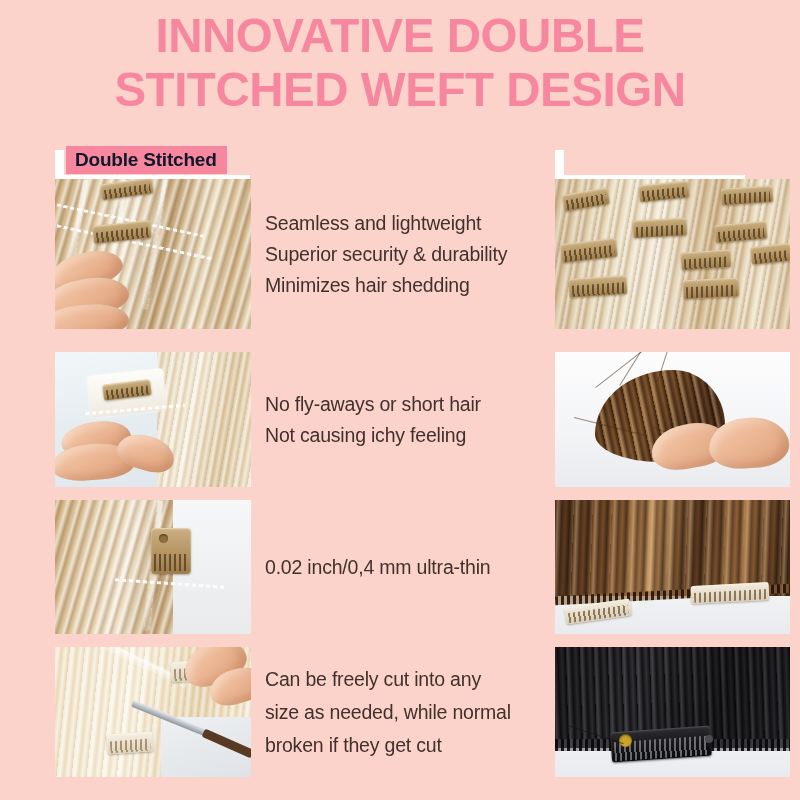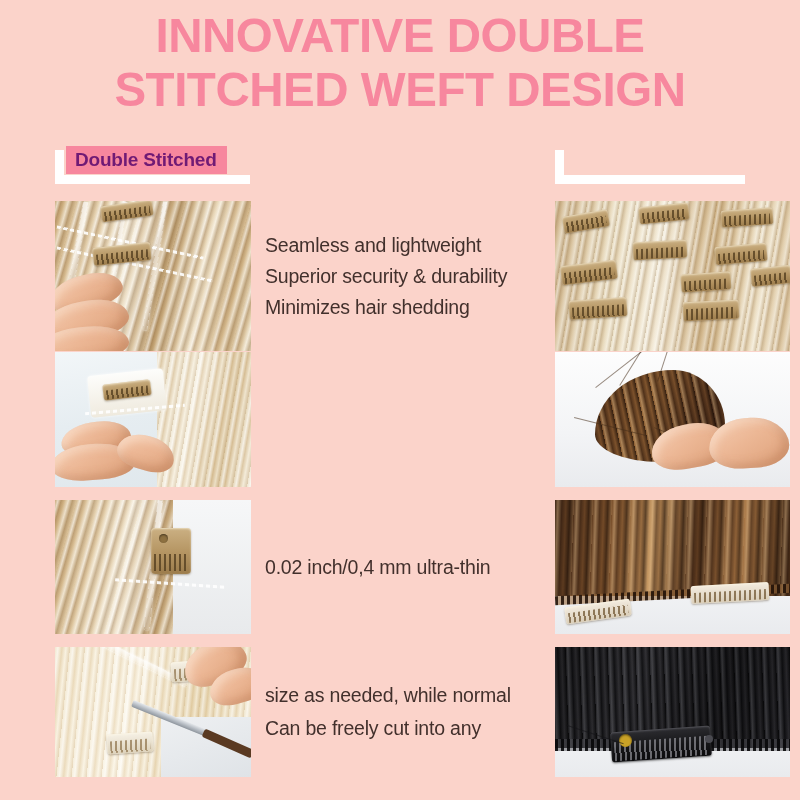--- a/index.html
+++ b/index.html
@@ -62,36 +62,36 @@
     width: 100%;
     height: 9px;
     background: #ffffff;
   }
   .col-header .badge {
     position: absolute;
     left: 11px;
     top: 0px;
     height: 28px;
     background: #f7879e;
-    color: #701a75;
+    color: #0f172a;
     font-weight: 700;
     font-size: 19px;
     line-height: 28px;
     padding: 0 10px 0 9px;
     white-space: nowrap;
     font-family: "Liberation Sans", sans-serif;
     letter-spacing: -0.2px;
   }
 
   #header-left  { left: 55px;  top: 146px; width: 195px; }
   #header-right { left: 555px; top: 146px; width: 190px; }
 
   
   .row { position: absolute; left: 0; width: 800px; }
-  #row-1 { top: 201px; height: 150px; padding-left: 16px; }
+  #row-1 { top: 179px; height: 150px; padding-left: 16px; }
   #row-2 { top: 352px; height: 135px; }
   #row-3 { top: 500px; height: 134px; }
   #row-4 { top: 647px; height: 130px; }
 
   .photo {
     position: absolute;
     overflow: hidden;
     background: #efe7dd;
   }
   .photo-left  { left: 55px;  width: 196px; height: 100%; }
@@ -338,20 +338,24 @@
       <div class="weft-seam" style="left:34px;top:20px;width:76px;height:42px;border-radius:4px;transform:rotate(-6deg);background:linear-gradient(180deg,#fdfdfb,#efeade);"></div>
       <div class="clip" style="left:48px;top:30px;width:48px;height:16px;transform:rotate(-7deg);">
           <div class="teeth"></div>
         </div>
       <div class="stitch-line" style="left:30px;top:56px;width:100px;transform:rotate(-5deg);"></div>
       <div class="finger" style="left:6px;top:70px;width:70px;height:32px;transform:rotate(-8deg);"></div>
       <div class="finger" style="left:-4px;top:92px;width:84px;height:36px;transform:rotate(-4deg);"></div>
       <div class="finger" style="left:62px;top:84px;width:58px;height:34px;transform:rotate(16deg);"></div>
     </div>
 
+    <div class="text-col">
+      <div class="line">No fly-aways or short hair</div>
+      <div class="line">Not causing ichy feeling</div>
+    </div>
 
     <div class="photo photo-right bg-white">
       <div style="position:absolute;left:40px;top:18px;width:130px;height:92px;border-radius:60% 40% 30% 50%/70% 60% 40% 30%;
                   background:repeating-linear-gradient(78deg, rgba(255,255,255,0) 0px, rgba(215,178,130,0.5) 2px,
                     rgba(58,34,18,0.7) 6px, rgba(122,80,44,0.5) 10px, rgba(30,16,8,0.75) 14px),
                     linear-gradient(110deg,#5a3419 0%, #8d5f32 40%, #3a2012 80%);"></div>
       <div class="wisp" style="left:34px;top:16px;width:62px;transform:rotate(-38deg);"></div>
       <div class="wisp" style="left:52px;top:10px;width:54px;transform:rotate(-58deg);"></div>
       <div class="wisp" style="left:86px;top:6px;width:48px;transform:rotate(-72deg);"></div>
       <div class="wisp" style="left:18px;top:74px;width:74px;transform:rotate(14deg);"></div>
@@ -407,22 +411,23 @@
       <div class="clip" style="left:52px;top:86px;width:46px;height:20px;transform:rotate(-4deg);background:linear-gradient(180deg,#f6f1e6,#ddd2bb);">
         <div class="teeth" style="background:repeating-linear-gradient(90deg,rgba(140,112,72,.7) 0 2px,rgba(0,0,0,0) 2px 5px);"></div>
       </div>
       <div class="scissor-blade" style="left:74px;top:70px;width:92px;height:7px;transform:rotate(22deg);"></div>
       <div class="scissor-handle" style="left:146px;top:92px;width:54px;height:9px;transform:rotate(24deg);"></div>
       <div class="finger" style="left:128px;top:-4px;width:64px;height:40px;transform:rotate(-22deg);"></div>
       <div class="finger" style="left:154px;top:22px;width:58px;height:34px;transform:rotate(-16deg);"></div>
     </div>
 
     <div class="text-col">
+      <div class="line">Can be freely cut into any</div>
       <div class="line">size as needed, while normal</div>
-      <div class="line">Can be freely cut into any</div>
+      <div class="line">broken if they get cut</div>
     </div>
 
     <div class="photo photo-right bg-white">
       <div class="strands hair-black" style="bottom:22%;"></div>
       <div style="position:absolute;left:0;right:0;bottom:20%;height:12px;background:
                   repeating-linear-gradient(90deg, rgba(10,10,12,0.95) 0 3px, rgba(80,80,86,0.5) 3px 6px);"></div>
       <div class="clip dark" style="left:56px;bottom:18px;width:100px;height:30px;transform:rotate(-4deg);">
         <div class="teeth" style="height:62%;"></div>
       </div>
       <div style="position:absolute;left:64px;bottom:30px;width:13px;height:13px;border-radius:50%;background:#c9a227;box-shadow:inset 0 1px 2px rgba(0,0,0,.55);"></div>

